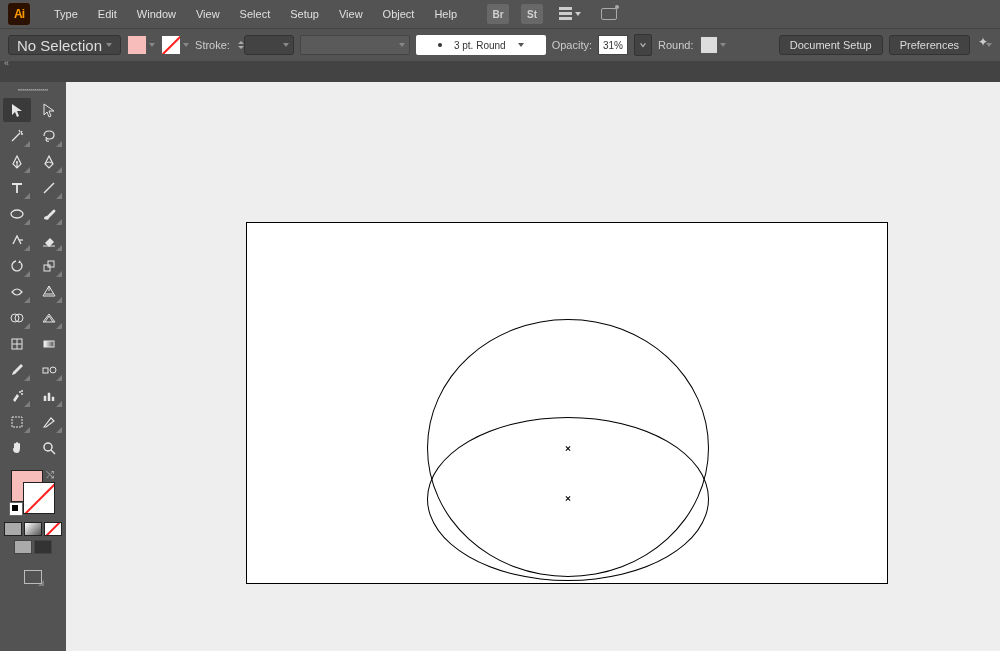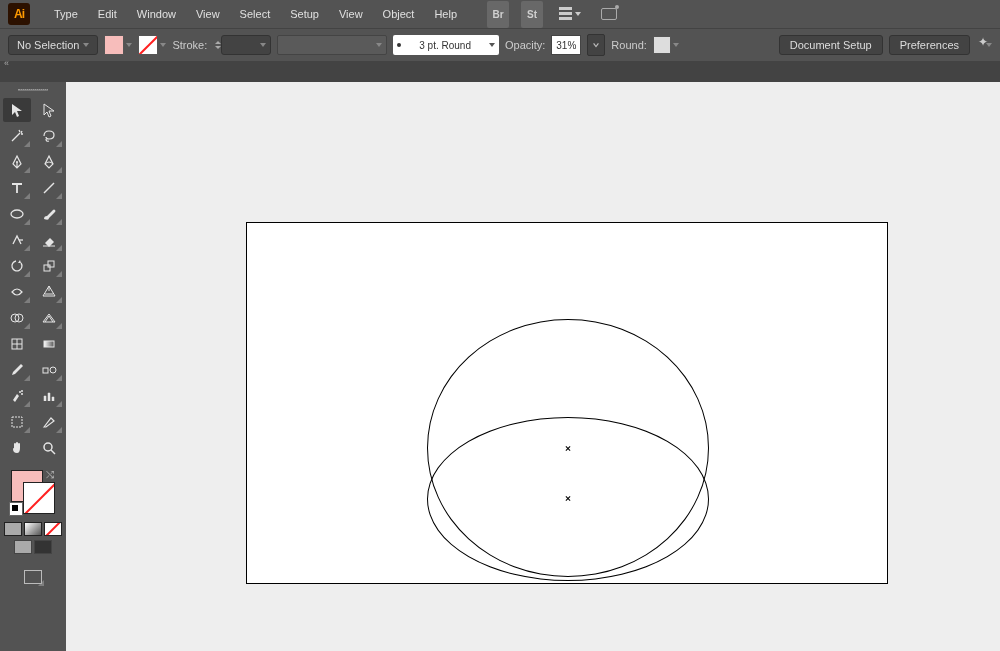--- a/index.html
+++ b/index.html
@@ -39,21 +39,21 @@
     letter-spacing: -1px;
   }
   .menu-item {
     padding: 4px 8px;
     color: #e0e0e0;
     cursor: default;
   }
   .menu-spacer { flex: 1; }
   .menu-icon-box {
     width: 22px;
-    height: 27px;
+    height: 20px;
     background: #686868;
     display: flex;
     align-items: center;
     justify-content: center;
     color: #d0d0d0;
     font-size: 10px;
     font-weight: bold;
     border-radius: 2px;
   }
   .arrange-block {
@@ -90,21 +90,21 @@
   }
   .dark-dropdown {
     background: #434343;
     border: 1px solid #333;
     border-radius: 3px;
     padding: 3px 8px;
     display: flex;
     align-items: center;
     gap: 4px;
     color: #ddd;
-    font-size: 11px;
+    font-size: 15px;
     height: 20px;
     box-sizing: border-box;
   }
   .swatch-fill {
     width: 18px; height: 18px; background: #f7bdbb; border: 1px solid #555;
   }
   .swatch-stroke {
     width: 18px; height: 18px; position: relative; background: #fff; border:1px solid #555; overflow:hidden;
   }
   .swatch-stroke::after {
@@ -113,22 +113,22 @@
   .label { color:#ccc; font-size:11px; }
   .plain-drop {
     width: 50px; height: 20px; background:#434343; border:1px solid #333; border-radius:3px; display:flex;
     align-items:center; justify-content:flex-end; padding:0 4px; box-sizing:border-box;
   }
   .wide-drop {
     width: 110px; height: 20px; background: #5a5a5a; border:1px solid #444; border-radius:2px; display:flex;
     align-items:center; justify-content:flex-end; padding:0 4px; box-sizing:border-box;
   }
   .brush-select {
-    height:20px; background:#fff; color:#333; border-radius:2px; display:flex; align-items:center; gap:18px;
-    padding:0 4px; font-size:10px; box-sizing:border-box;
+    height:20px; background:#fff; color:#333; border-radius:2px; display:flex; align-items:center; gap:12px;
+    padding:0 22px; font-size:10px; box-sizing:border-box;
   }
   .brush-dot { width:4px; height:4px; border-radius:50%; background:#333; }
   .caret-dark {
     width:0;height:0;border-left:3px solid transparent;border-right:3px solid transparent;border-top:4px solid #888;
   }
   .caret-light {
     width:0;height:0;border-left:3px solid transparent;border-right:3px solid transparent;border-top:4px solid #555;
   }
   .opacity-field {
     background:#fff; color:#333; height:18px; display:flex; align-items:center; padding:0 4px; border:1px solid #444; font-size:10px;

